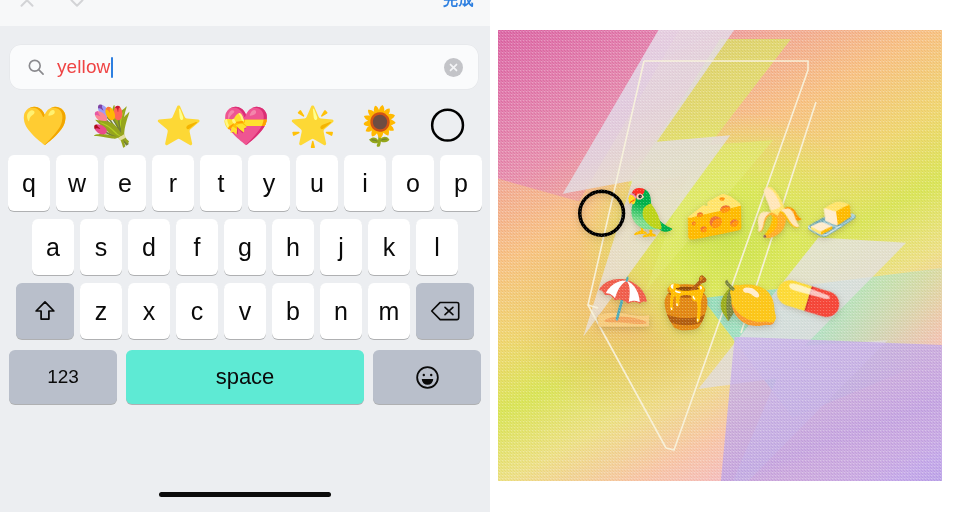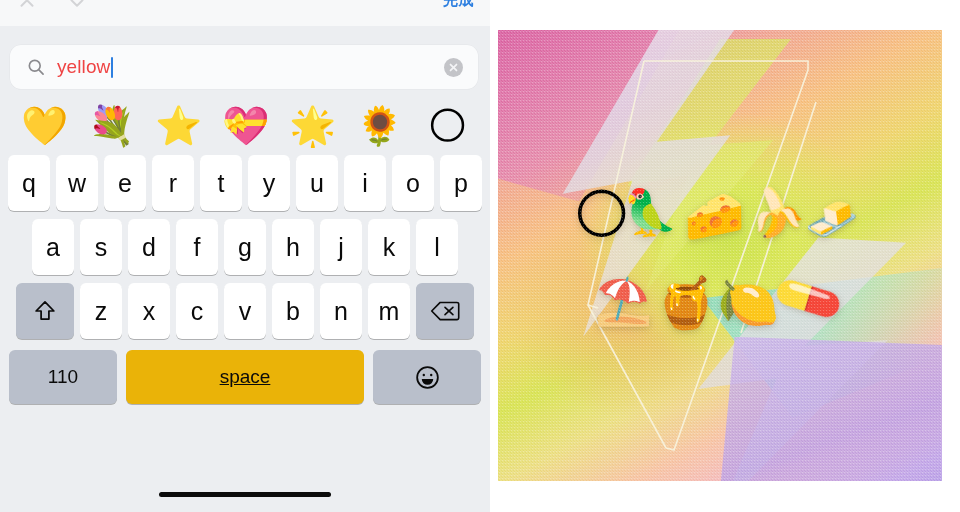--- a/index.html
+++ b/index.html
@@ -92,23 +92,23 @@
   .key.wide-shift,.key.wide-del{
     background:#b9bfcb;width:58px;
   }
   .key svg{display:block;}
   .key123{
     background:#b9bfcb;width:108px;height:54px;margin:0 3px;
     border-radius:6px;display:flex;align-items:center;justify-content:center;
     font-size:19px;color:#0a0a0a;box-shadow:0 1px 0 rgba(0,0,0,.26);
   }
   .keyspace{
-    background:#eab308;width:238px;height:54px;margin:0 6px;
+    background:#5eead4;width:238px;height:54px;margin:0 6px;
     border-radius:6px;display:flex;align-items:center;justify-content:center;
-    font-size:19px;color:#0a0a0a;box-shadow:0 1px 0 rgba(0,0,0,.26);text-decoration:underline;
+    font-size:22px;color:#0a0a0a;box-shadow:0 1px 0 rgba(0,0,0,.26);
   }
   .keyemoji{
     background:#b9bfcb;width:108px;height:54px;margin:0 3px;
     border-radius:6px;display:flex;align-items:center;justify-content:center;
     box-shadow:0 1px 0 rgba(0,0,0,.26);
   }
   .home-indicator{
     position:absolute;left:50%;transform:translateX(-50%);
     bottom:15px;width:172px;height:5px;border-radius:3px;background:#0b0b0b;
   }
@@ -303,21 +303,21 @@
         <div class="key wide-del">
           <svg viewBox="0 0 28 20" width="30" height="22" fill="none" stroke="#0a0a0a" stroke-width="1.5" stroke-linejoin="round" stroke-linecap="round">
               <path d="M9.5 2 H25.2 A1.6 1.6 0 0 1 26.8 3.6 V16.4 A1.6 1.6 0 0 1 25.2 18 H9.5 L1.6 10 Z"></path>
               <line x1="14" y1="6.6" x2="21.4" y2="13.4"></line>
               <line x1="21.4" y1="6.6" x2="14" y2="13.4"></line>
             </svg>
         </div>
       </div>
 
       <div class="krow r4">
-        <div class="key123">110</div>
+        <div class="key123">123</div>
         <div class="keyspace">space</div>
         <div class="keyemoji">
           <svg viewBox="0 0 24 24" width="27" height="27" fill="none" stroke="#0a0a0a" stroke-width="1.6">
               <circle cx="12" cy="12" r="9.2"></circle>
               <circle cx="8.7" cy="9.8" r="1.05" fill="#0a0a0a" stroke="none"></circle>
               <circle cx="15.3" cy="9.8" r="1.05" fill="#0a0a0a" stroke="none"></circle>
               <path d="M6.9 13.4 h10.2 a5.1 5.1 0 0 1 -10.2 0 z" fill="#0a0a0a" stroke="none"></path>
             </svg>
         </div>
       </div>

